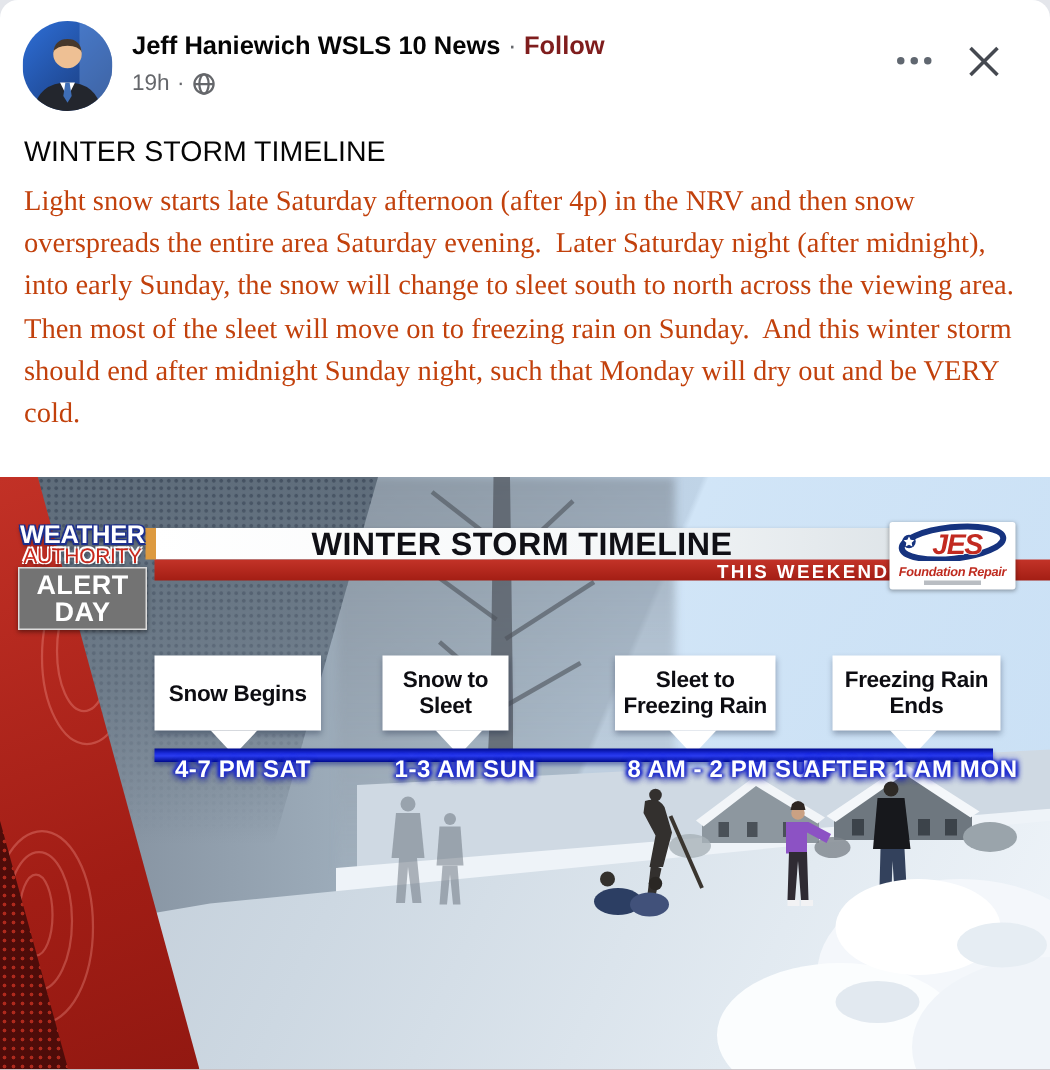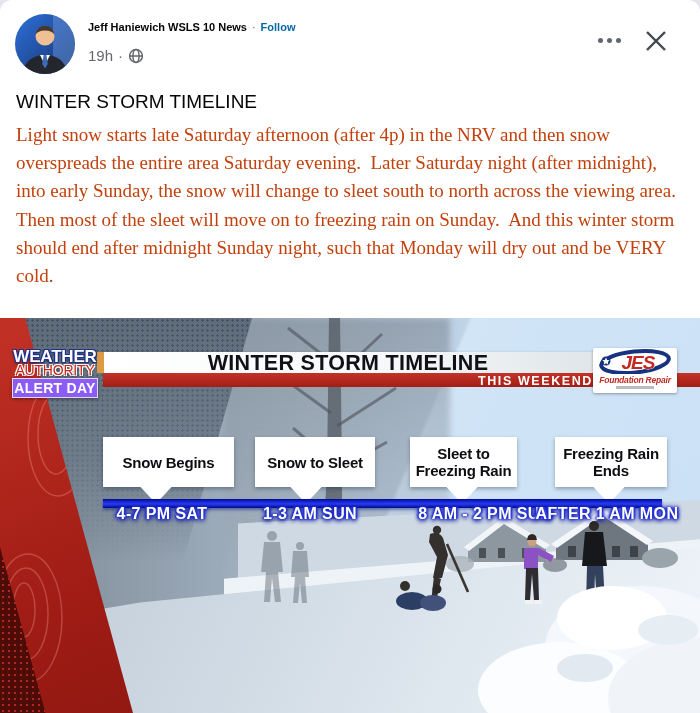--- a/index.html
+++ b/index.html
@@ -1,24 +1,24 @@
 <!DOCTYPE html>
 <html><head>
 <meta charset="utf-8">
 <style>
   html,body{margin:0;padding:0;background:#e4e6eb;}
   .page{position:relative;width:700px;height:713px;background:#fff;overflow:hidden;
         font-family:"Liberation Sans",sans-serif;border-radius:12px 12px 0 0;}
   
   .avatar{position:absolute;left:15px;top:14px;width:60px;height:60px;border-radius:50%;
           overflow:hidden;cursor:pointer;}
-  .name-row{position:absolute;left:88px;top:21px;font-size:11px;font-weight:700;color:#050505;
+  .name-row{position:absolute;left:88px;top:21px;font-size:17px;font-weight:700;color:#050505;
             display:flex;gap:5px;align-items:baseline;}
   .name-row .sep{color:#65676b;font-weight:400;}
-  .follow{color:#0369a1;cursor:pointer;}
+  .follow{color:#7f1d1d;cursor:pointer;}
   .meta-row{position:absolute;left:88px;top:47px;font-size:15px;color:#65676b;
             display:flex;gap:5px;align-items:center;}
   .icon-btn{position:absolute;cursor:pointer;}
   .dots-btn{left:592px;top:30px;width:34px;height:20px;display:flex;align-items:center;gap:4px;justify-content:center;}
   .dots-btn span{width:5px;height:5px;border-radius:50%;background:#606770;display:block;}
   .close-btn{left:641px;top:26px;width:30px;height:30px;}
   
   .post-title{position:absolute;left:16px;top:88px;width:668px;font-size:19px;line-height:28px;color:#050505;}
   .post-body{position:absolute;left:16px;top:121px;width:668px;font-size:19px;line-height:28.2px;
              color:#c2410c;white-space:pre-wrap;font-family:Liberation Serif, serif;}
@@ -53,22 +53,22 @@
          background:linear-gradient(to bottom,#c33328,#a31e14);}
   .banner-title{position:absolute;left:103px;top:32.5px;width:490px;text-align:center;
          font-size:21.5px;font-weight:800;letter-spacing:.3px;color:#101016;}
   .banner-sub{position:absolute;left:103px;top:55.5px;width:490px;text-align:right;
          font-size:12.5px;font-weight:700;letter-spacing:1.6px;color:#ffffff;}
   .wx-badge{position:absolute;left:9px;top:30px;width:92px;text-align:center;line-height:1;}
   .wx-weather{font-size:17px;font-weight:800;letter-spacing:-.2px;color:#fff;
       text-shadow:-1px -1px 0 #1c2f8e,1px -1px 0 #1c2f8e,-1px 1px 0 #1c2f8e,1px 1px 0 #1c2f8e,0 2px 3px rgba(0,0,20,.55);}
   .wx-authority{font-size:14px;font-weight:400;letter-spacing:-.2px;color:#c8281c;margin-top:-2px;
       text-shadow:-1px -1px 0 #fff,1px -1px 0 #fff,-1px 1px 0 #fff,1px 1px 0 #fff,0 2px 2px rgba(0,0,20,.4);}
-  .wx-alert{margin:0 auto;margin-top:1px;width:84px;background:#8b5cf6;border:1px solid rgba(255,255,255,.75);
-      color:#fff;font-size:14px;font-weight:800;letter-spacing:.3px;padding:1.5px 0 2px;
+  .wx-alert{margin:0 auto;margin-top:1px;width:84px;background:#737373;border:1px solid rgba(255,255,255,.75);
+      color:#fff;font-size:18px;font-weight:800;letter-spacing:.3px;padding:1.5px 0 2px;
       box-shadow:0 1px 3px rgba(0,0,0,.45);}
   .jes{position:absolute;left:593px;top:30px;width:84px;height:45px;background:#fff;border-radius:2px;
       box-shadow:0 1px 3px rgba(0,0,0,.35);text-align:center;overflow:hidden;}
   .jes-tag{font-size:8.5px;font-weight:800;font-style:italic;color:#bf2b1f;margin-top:-3px;letter-spacing:-.2px;}
   .jes-bar{width:38px;height:3px;background:#b9bdc2;margin:1px auto 0;}
   
   .callout{position:absolute;top:119px;height:50px;background:#fff;display:flex;align-items:center;
       justify-content:center;text-align:center;box-shadow:0 2px 4px rgba(15,25,55,.35);}
   .co-label{font-size:15px;font-weight:800;line-height:17px;letter-spacing:-.2px;color:#0d0d12;white-space:pre-line;}
   .tail{position:absolute;top:168.5px;width:32px;height:13px;background:#fff;
@@ -249,24 +249,24 @@
       <svg width="84" height="26" viewBox="0 0 84 26">
         <ellipse cx="42" cy="14" rx="34" ry="10.5" fill="none" stroke="#16337f" stroke-width="4" transform="rotate(-6 42 14)"></ellipse>
         <circle cx="13" cy="13" r="4.5" fill="#16337f"></circle>
         <path d="M13 9.6 l1.1 2.3 2.5 .3 -1.8 1.7 .45 2.5 -2.25 -1.2 -2.25 1.2 .45 -2.5 -1.8 -1.7 2.5 -.3 Z" fill="#fff"></path>
         <text x="45" y="21" text-anchor="middle" font-family="Liberation Sans, sans-serif" font-size="19" font-weight="900" font-style="italic" fill="#c22a21" stroke="#ffffff" stroke-width="0.9" paint-order="stroke" letter-spacing="-1">JES</text>
       </svg>
       <div class="jes-tag">Foundation Repair</div>
       <div class="jes-bar"></div>
     </div>
 
-    <div class="callout" style="left:103px;width:131px;">
+    <div class="callout" style="left:103px;width:111px;">
       <span class="co-label">Snow Begins</span>
     </div>
-    <div class="callout" style="left:255px;width:120px;align-items:center;">
+    <div class="callout" style="left:255px;width:84px;align-items:center;">
       <span class="co-label">Snow to Sleet</span>
     </div>
     <div class="callout" style="left:410px;width:107px;">
       <span class="co-label">Sleet to
 Freezing Rain</span>
     </div>
     <div class="callout" style="left:555px;width:112px;">
       <span class="co-label">Freezing Rain
 Ends</span>
     </div>

